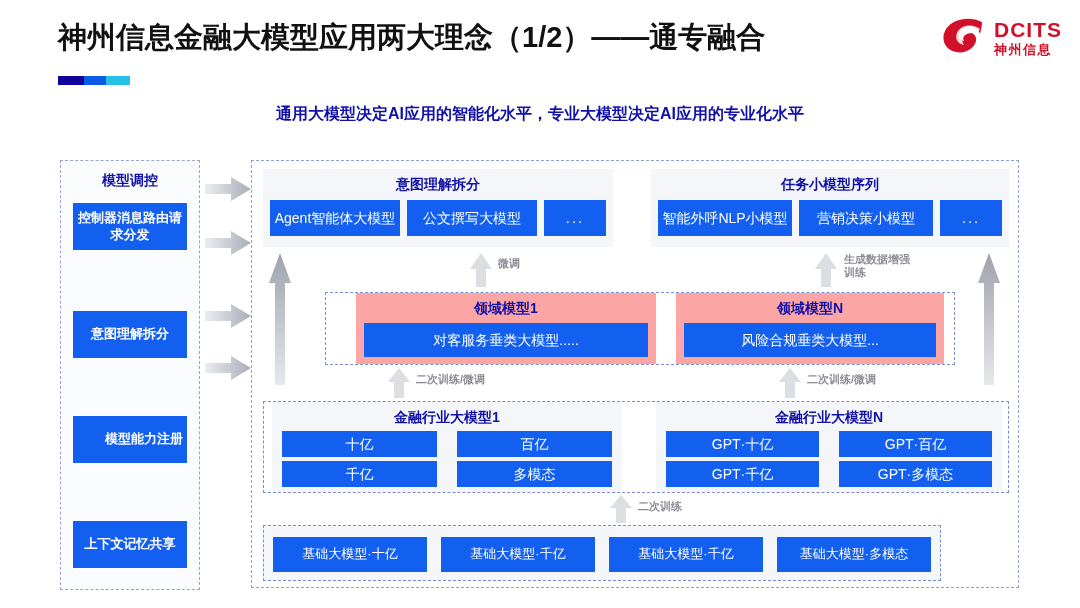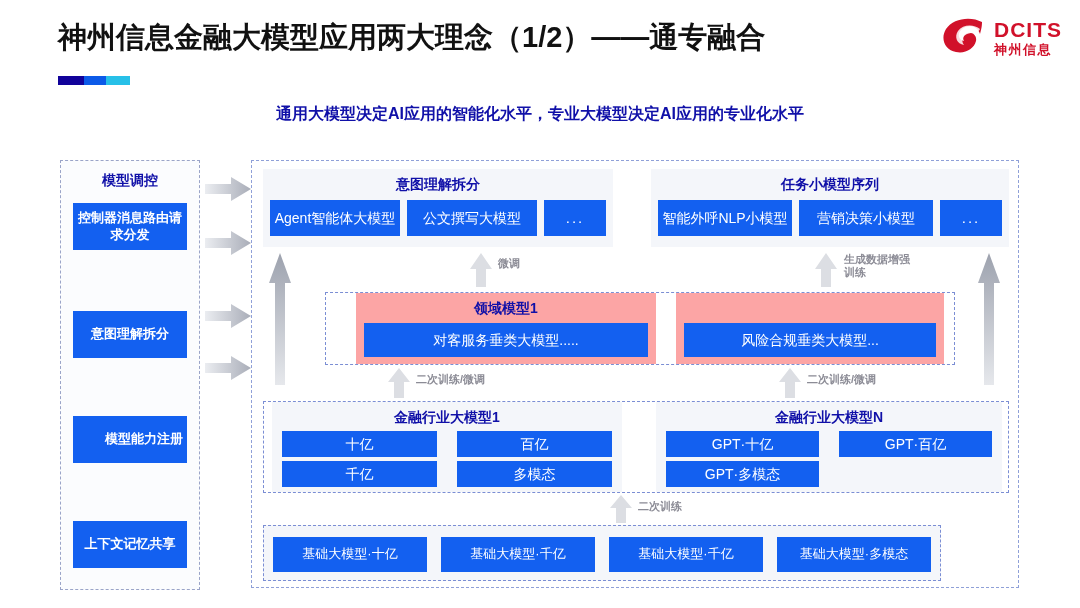--- a/index.html
+++ b/index.html
@@ -228,20 +228,21 @@
     </svg>
     <span class="alabel" style="left:592px;top:92px;width:110px;text-align:left;">生成数据增强
 训练</span>
 
     <div class="domain-wrap">
       <div class="domain d1">
         <div class="card-title">领域模型1</div>
         <div class="blue">对客服务垂类大模型.....</div>
       </div>
       <div class="domain dN">
+        <div class="card-title">领域模型N</div>
         <div class="blue">风险合规垂类大模型...</div>
       </div>
     </div>
 
     <svg class="varrow" style="left:136px;top:207px;height:30px;" viewBox="0 0 22 30" preserveAspectRatio="none">
       <path d="M6 30 V14 H0 L11 0 L22 14 H16 V30 Z" fill="#dcdee3"></path>
     </svg>
     <span class="alabel" style="left:164px;top:212px;">二次训练/微调</span>
 
     <svg class="varrow" style="left:527px;top:207px;height:30px;" viewBox="0 0 22 30" preserveAspectRatio="none">
@@ -257,20 +258,21 @@
           <div class="blue">百亿</div>
           <div class="blue">千亿</div>
           <div class="blue">多模态</div>
         </div>
       </div>
       <div class="ind iN">
         <div class="card-title">金融行业大模型N</div>
         <div class="grid">
           <div class="blue">GPT·十亿</div>
           <div class="blue">GPT·百亿</div>
+          <div class="blue">GPT·千亿</div>
           <div class="blue">GPT·多模态</div>
         </div>
       </div>
     </div>
 
     <svg class="varrow" style="left:358px;top:334px;height:28px;" viewBox="0 0 22 28" preserveAspectRatio="none">
       <path d="M6 28 V13 H0 L11 0 L22 13 H16 V28 Z" fill="#dcdee3"></path>
     </svg>
     <span class="alabel" style="left:386px;top:339px;">二次训练</span>
 

